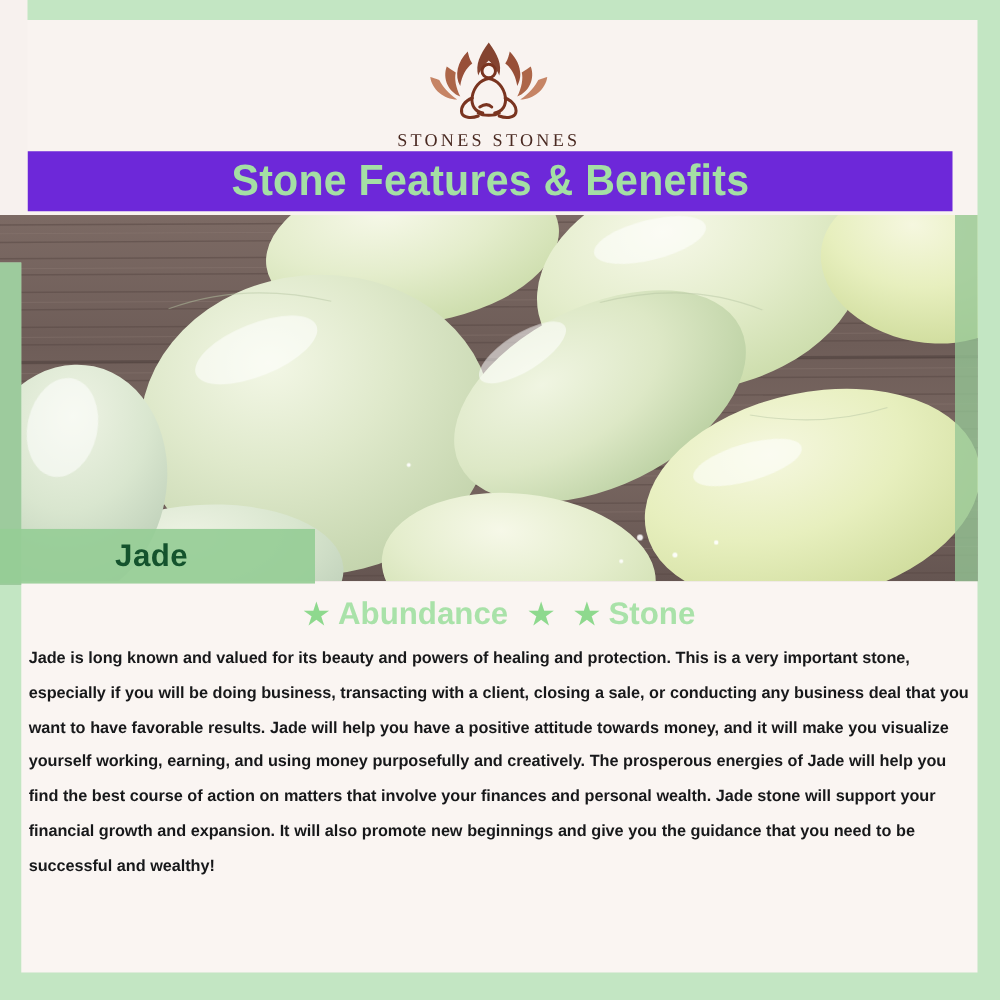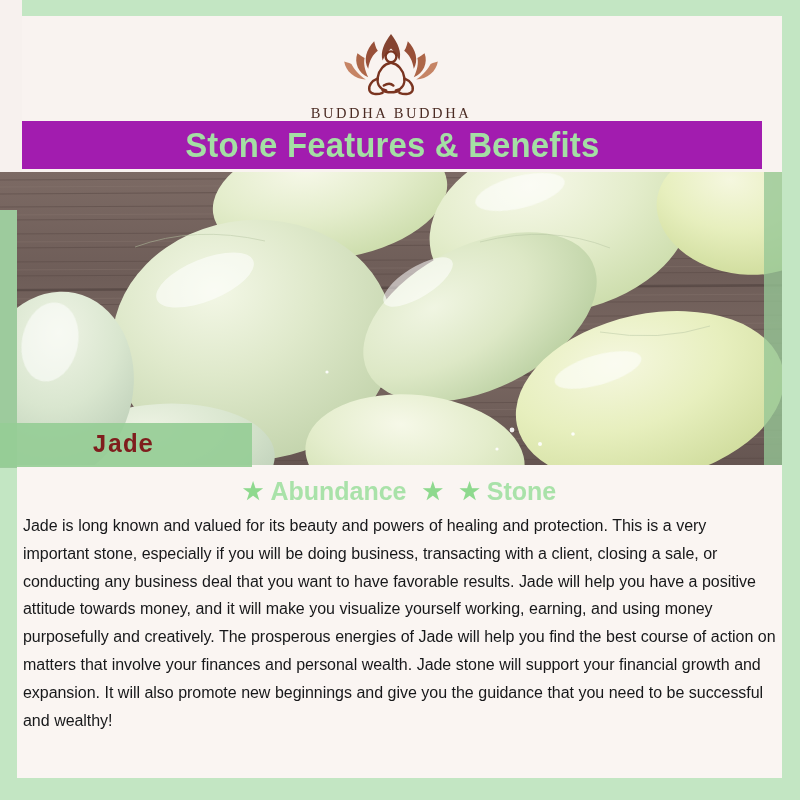--- a/index.html
+++ b/index.html
@@ -55,21 +55,21 @@
   .logo-mark{ width:120px; height:72px; }
   .logo-text{
     margin-top:5px;
     font-family:"Liberation Serif", serif;
     font-size:14.5px; letter-spacing:2.6px; color:#4a2a22; font-weight:400;
   }
 
   
   .title-banner{
     position:absolute; left:22px; top:121px; width:740px; height:48px;
-    background:#a21caf; z-index:5;
+    background:#6d28d9; z-index:5;
     display:flex; align-items:center; justify-content:center;
   }
   .title-text{
     font-family:"Liberation Sans Narrow","Liberation Sans",sans-serif;
     font-weight:bold; font-size:35px; color:#a4dfa4;
     letter-spacing:.2px; transform:scaleX(.94); transform-origin:center;
     white-space:nowrap;
   }
 
   
@@ -80,23 +80,23 @@
   }
   .photo svg{ display:block; width:800px; height:293px; }
 
   
   .jade-label{
     position:absolute; left:0; top:423px; width:252px; height:44px;
     background:rgba(150,205,150,.92); z-index:8;
     display:flex; align-items:center;
   }
   .jade-text{
-    margin-left:92px; color:#7f1d1d; font-weight:bold;
+    margin-left:92px; color:#14532d; font-weight:bold;
     font-size:25px; letter-spacing:.4px;
-    font-family:Liberation Mono, monospace;
+    font-family:Liberation Sans, sans-serif;
   }
 
   
   .body-area{
     position:absolute; left:17px; top:465px; width:765px; height:313px;
     background:#faf5f2; z-index:3;
   }
   .benefits{
     display:flex; align-items:center; justify-content:center;
     gap:16px; padding-top:12px;
@@ -106,22 +106,22 @@
     font-family:"Liberation Sans Narrow","Liberation Sans",sans-serif;
     font-weight:bold; font-size:25px; color:#a9e2a9;
     white-space:nowrap;
   }
   .star{ font-size:23px; line-height:1; color:#8ed98e; }
 
   .paragraph{
     margin:6px 0 0 0;
     padding:0 6px 0 6px;
     font-family:"Liberation Sans Narrow","Liberation Sans",sans-serif;
-    font-weight:normal;
-    font-size:16px;
+    font-weight:bold;
+    font-size:13px;
     line-height:27.8px;
     color:#17181a;
     text-align:left;
     letter-spacing:-.05px;
     word-spacing:.2px;
   }
 </style>
 </head>
 <body>
 
@@ -259,21 +259,21 @@
         <g fill="none" stroke="#7a3420" stroke-width="4" stroke-linecap="round" stroke-linejoin="round">
           <circle cx="100" cy="48" r="9"></circle>
           <path d="M100 58 C88 60 80 70 78 82 C76 94 82 102 92 104"></path>
           <path d="M100 58 C112 60 120 70 122 82 C124 94 118 102 108 104"></path>
           <path d="M78 84 C68 88 62 96 64 104 C66 110 76 112 86 108"></path>
           <path d="M122 84 C132 88 138 96 136 104 C134 110 124 112 114 108"></path>
           <path d="M86 104 C92 108 108 108 114 104"></path>
           <path d="M88 96 C94 92 100 92 104 96"></path>
         </g>
       </svg>
-      <div class="logo-text">BUDDHA BUDDHA</div>
+      <div class="logo-text">STONES STONES</div>
     </div>
   </div>
 
   <div class="title-banner">
     <div class="title-text">Stone Features &amp; Benefits</div>
   </div>
 
   <div class="jade-label">
     <span class="jade-text">Jade</span>
   </div>

